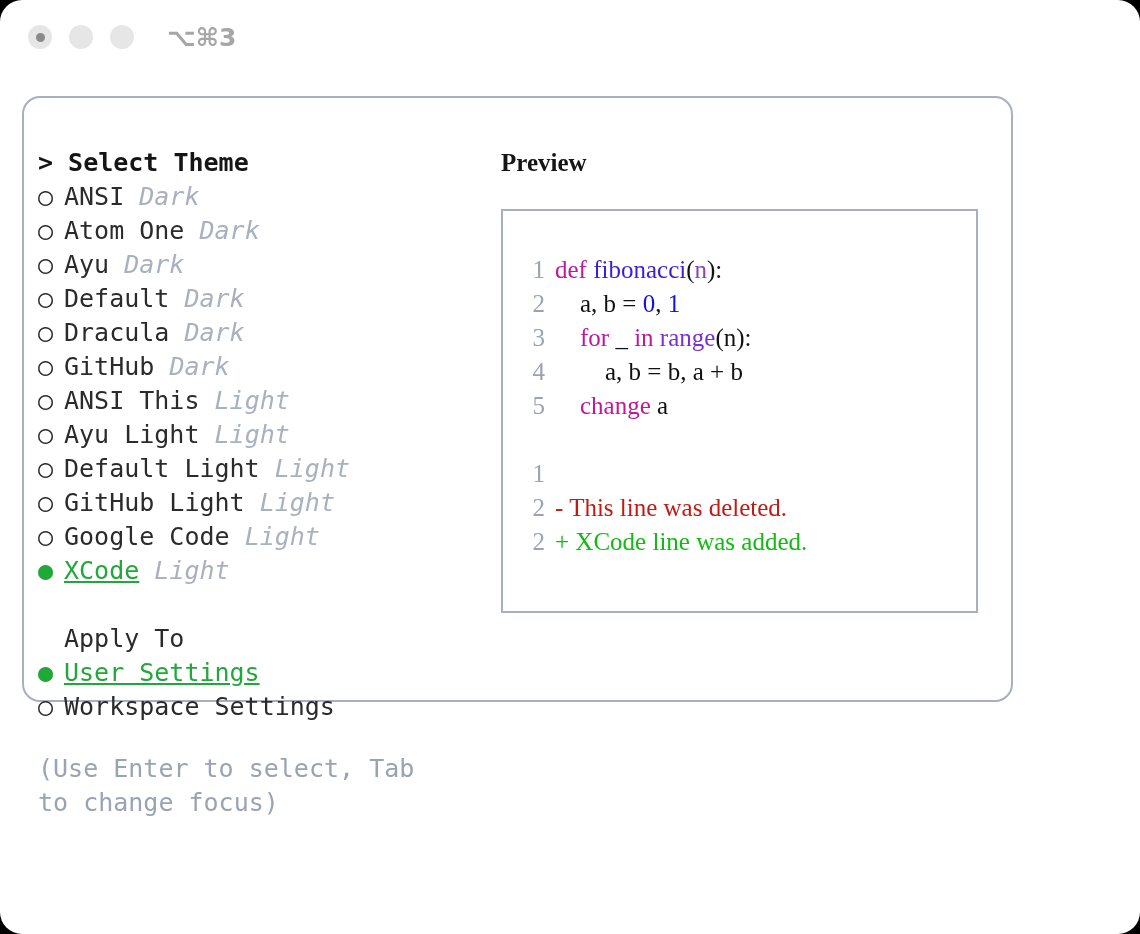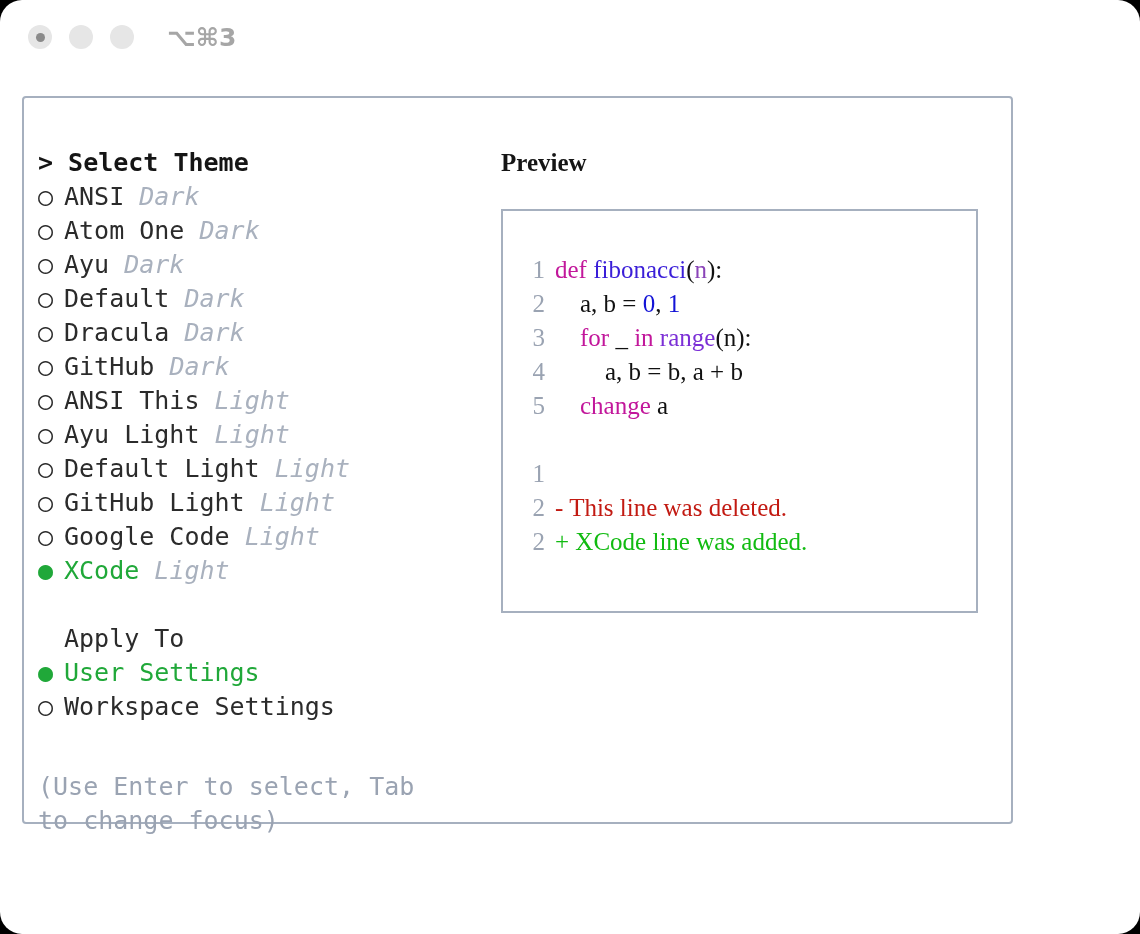--- a/index.html
+++ b/index.html
@@ -57,23 +57,23 @@
     font-weight: 600;
     color: #a6a6a6;
     letter-spacing: 0px;
     line-height: 32px;
   }
   
   .card {
     position: absolute;
     left: 22px; top: 96px;
     width: 991px;
-    height: 728px;
+    height: 606px;
     border: 2px solid #a6b0bf;
-    border-radius: 4px;
+    border-radius: 18px;
     box-sizing: border-box;
     background: #ffffff;
   }
   
   .left-pane {
     position: absolute;
     left: 14px; top: 48px;
     width: 440px;
   }
   .section-title {
@@ -93,34 +93,34 @@
   .marker {
     display: inline-block;
     width: 26px;
     flex: 0 0 26px;
     font-size: 25px;
     color: #2b2b2b;
   }
   .marker.sel { color: #20a839; }
   .marker.blank { color: transparent; }
   .row-name { color: #2b2b2b; }
-  .row-name.sel { color: #20a839; }
+  .row-name.sel { color: #20a839; text-decoration: underline; }
   .row-kind { color: #a9b1be; font-style: italic; }
   .apply-title {
     font-size: 25px;
     color: #2b2b2b;
     line-height: 34px;
     white-space: pre;
   }
   .hint {
     font-size: 25px;
     color: #9aa3b2;
     line-height: 34px;
     width: 410px;
-    margin-top: 46px;
+    margin-top: 28px;
   }
   .spacer-lg { height: 34px; }
   
   .right-pane {
     position: absolute;
     left: 477px; top: 48px;
     width: 500px;
     font-family: Liberation Serif, serif;
   }
   .preview-title {

